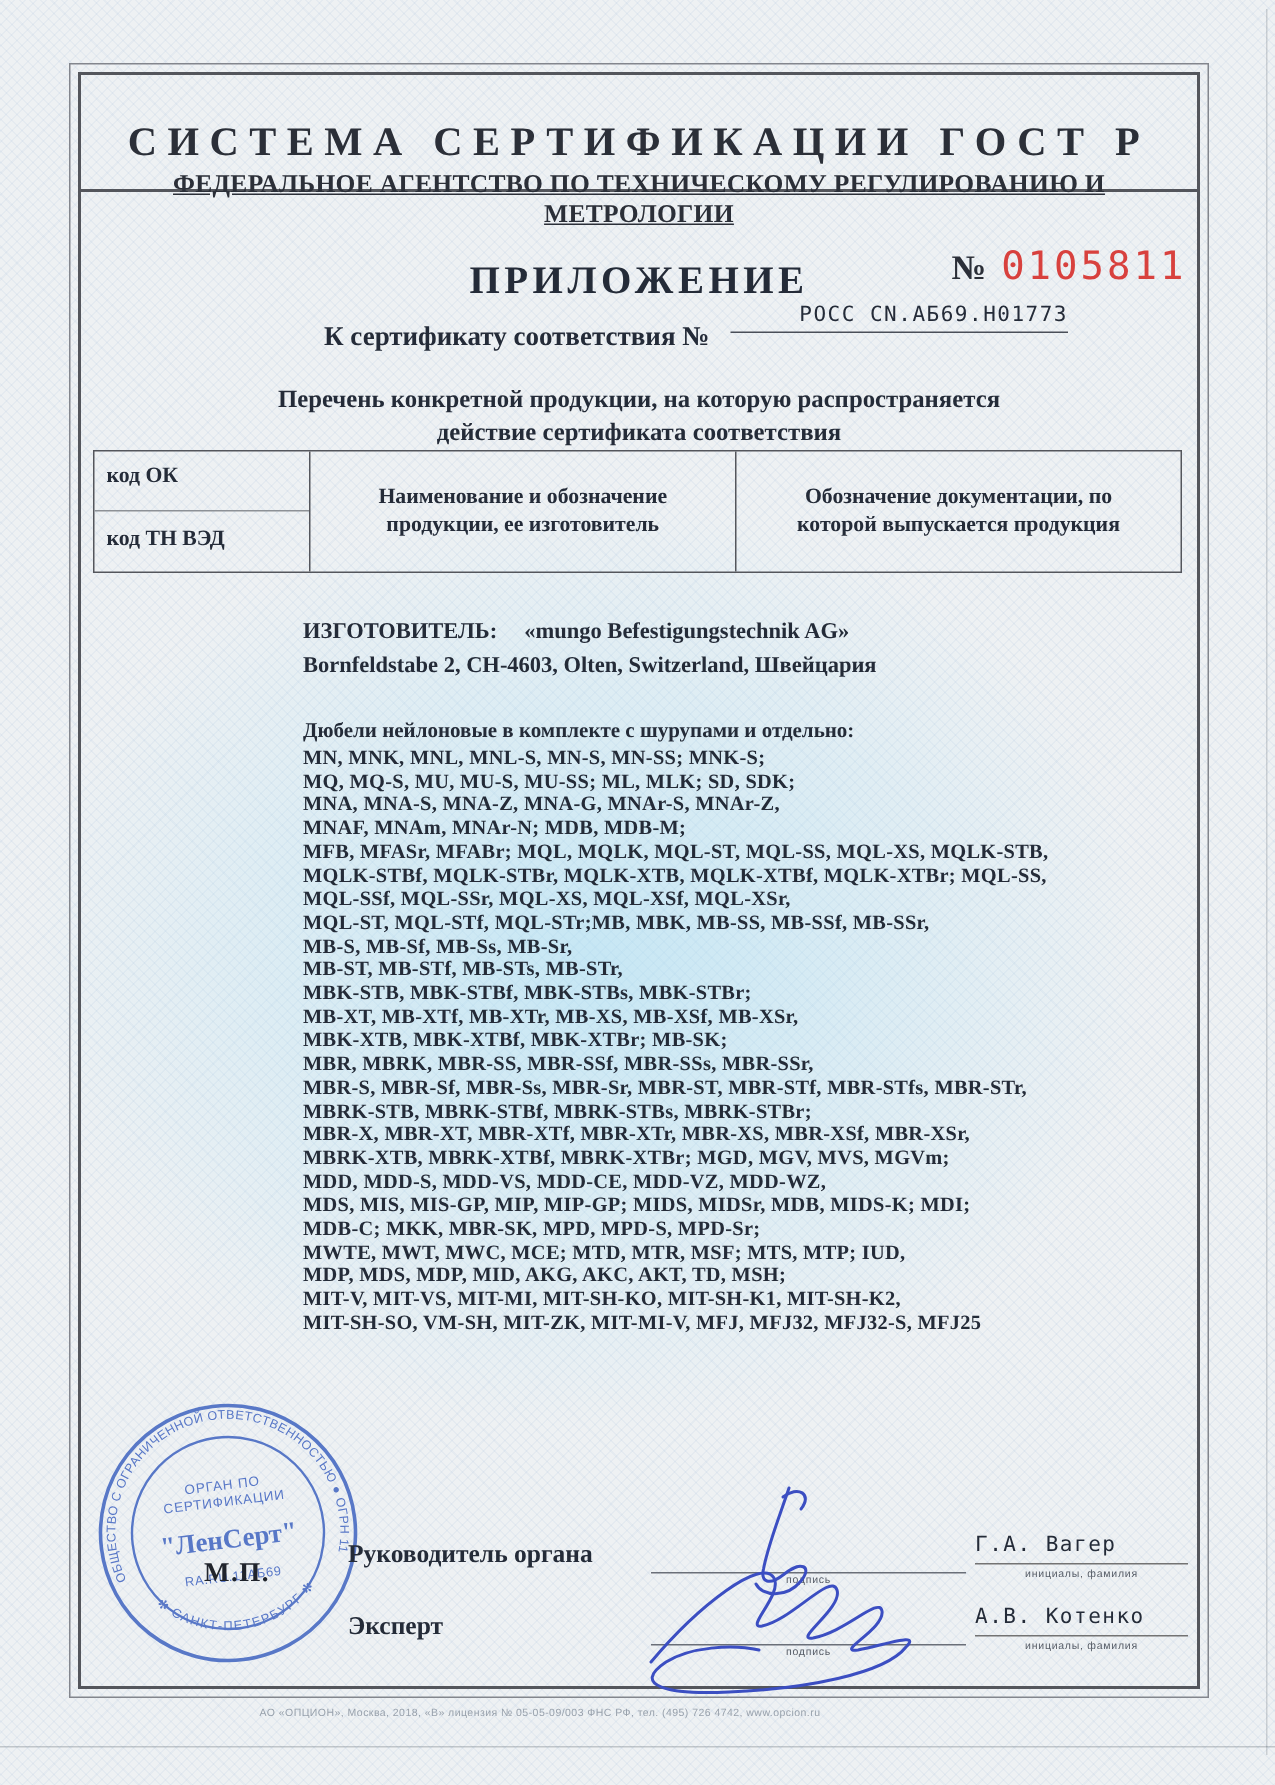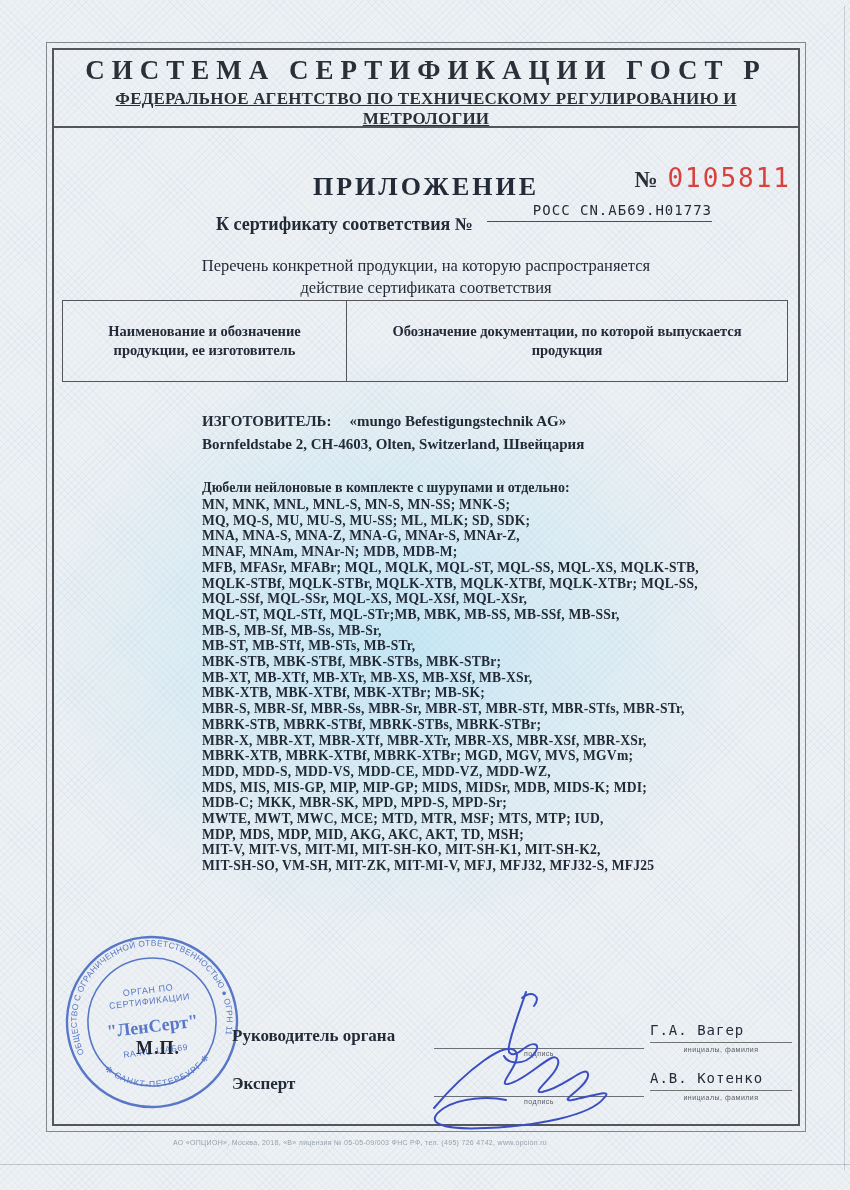--- a/index.html
+++ b/index.html
@@ -18,37 +18,37 @@
   .scan-edge-b{position:absolute;left:0;right:0;top:1164px;height:1px;background:rgba(60,70,80,.25);}
   .scan-edge-r{position:absolute;top:6px;bottom:20px;right:5px;width:1px;background:rgba(60,70,80,.2);}
 
   .frame{
     position:absolute;left:52px;top:48px;width:744px;height:1074px;
     border:2px solid #54565c;
   }
   .frame::before{content:'';position:absolute;inset:-8px;border:1px solid #83868d;pointer-events:none;}
 
   .header-box{position:absolute;left:0;top:0;right:0;height:76px;border-bottom:2px solid #54565c;text-align:center;}
-  .h1{margin-top:5px;font-size:27px;font-weight:bold;letter-spacing:7px;color:#2b2f38;}
+  .h1{margin-top:29px;font-size:27px;font-weight:bold;letter-spacing:7px;color:#2b2f38;}
   .h2{margin-top:3px;font-size:17px;font-weight:bold;letter-spacing:0.2px;color:#2b2f38;text-decoration:underline;}
 
   .serial{position:absolute;top:84px;right:7px;white-space:nowrap;margin-top:29px;}
   .serial-prefix{font-size:23px;font-weight:bold;color:#2b2f38;margin-right:10px;}
   .serial-num{font-family:"DejaVu Sans Mono",monospace;font-size:26px;color:#d8413e;letter-spacing:2px;}
 
   .doc-title{position:absolute;left:0;right:0;top:122px;text-align:center;font-size:26px;font-weight:bold;letter-spacing:3px;}
 
   .cert-label{position:absolute;left:162px;top:164px;font-size:18px;font-weight:bold;}
   .cert-value{
     position:absolute;left:433px;top:152px;width:225px;text-align:right;
     font-family:"DejaVu Sans Mono",monospace;font-size:14px;letter-spacing:1px;
     border-bottom:1.3px solid #4a4f58;padding-bottom:3px;
   }
 
-  .subtitle{position:absolute;left:0;right:0;top:205px;text-align:center;font-size:16.5px;font-weight:normal;line-height:22px;}
+  .subtitle{position:absolute;left:0;right:0;top:205px;text-align:center;font-size:16.5px;font-weight:bold;line-height:22px;}
 
   .tbl{position:absolute;left:8px;top:250px;width:724px;height:80px;border:1px solid #54565c;display:flex;}
   .tbl .c1{width:144px;border-right:1px solid #54565c;box-sizing:border-box;}
   .tbl .c1 .r1{height:40px;box-sizing:border-box;border-bottom:1px solid #8d9196;padding:8px 0 0 8px;font-size:14.5px;font-weight:bold;}
   .tbl .c1 .r2{padding:10px 0 0 8px;font-size:14.5px;font-weight:bold;}
   .tbl .c2{width:284px;border-right:1px solid #54565c;box-sizing:border-box;display:flex;align-items:center;justify-content:center;text-align:center;font-size:14.5px;font-weight:bold;padding:0 42px;line-height:19px;}
   .tbl .c3{flex:1;display:flex;align-items:center;justify-content:center;text-align:center;font-size:14.5px;font-weight:bold;padding:0 18px;line-height:19px;}
 
   .maker1{position:absolute;left:148px;top:363px;font-size:15px;font-weight:bold;}
   .maker1 .mk-name{margin-left:18px;}
@@ -104,20 +104,24 @@
 
     <div class="cert-label">К сертификату соответствия №</div>
     <div class="cert-value">РОСС CN.АБ69.Н01773</div>
 
     <div class="subtitle">
       <div>Перечень конкретной продукции,  на которую распространяется</div>
       <div>действие сертификата соответствия</div>
     </div>
 
     <div class="tbl">
+      <div class="c1">
+        <div class="r1">код ОК</div>
+        <div class="r2">код ТН ВЭД</div>
+      </div>
       <div class="c2">Наименование и обозначение продукции, ее изготовитель</div>
       <div class="c3">Обозначение документации, по которой выпускается продукция</div>
     </div>
 
     <div class="maker1">
       <span>ИЗГОТОВИТЕЛЬ:</span><span class="mk-name">«mungo Befestigungstechnik AG»</span>
     </div>
     <div class="maker2">Bornfeldstabe 2, CH-4603, Olten, Switzerland, Швейцария</div>
 
     <div class="prod-intro">Дюбели нейлоновые в комплекте с шурупами и отдельно:</div>
@@ -128,20 +132,21 @@
         <div class="product-line">MNAF, MNAm, MNAr-N; MDB, MDB-M;</div>
         <div class="product-line">MFB, MFASr, MFABr; MQL, MQLK, MQL-ST, MQL-SS, MQL-XS, MQLK-STB,</div>
         <div class="product-line">MQLK-STBf, MQLK-STBr, MQLK-XTB, MQLK-XTBf, MQLK-XTBr; MQL-SS,</div>
         <div class="product-line">MQL-SSf, MQL-SSr, MQL-XS, MQL-XSf, MQL-XSr,</div>
         <div class="product-line">MQL-ST, MQL-STf, MQL-STr;MB, MBK, MB-SS, MB-SSf, MB-SSr,</div>
         <div class="product-line">MB-S, MB-Sf, MB-Ss, MB-Sr,</div>
         <div class="product-line">MB-ST, MB-STf, MB-STs,  MB-STr,</div>
         <div class="product-line">MBK-STB, MBK-STBf, MBK-STBs, MBK-STBr;</div>
         <div class="product-line">MB-XT, MB-XTf, MB-XTr, MB-XS, MB-XSf, MB-XSr,</div>
         <div class="product-line">MBK-XTB, MBK-XTBf, MBK-XTBr; MB-SK;</div>
+        <div class="product-line">MBR, MBRK, MBR-SS, MBR-SSf, MBR-SSs, MBR-SSr,</div>
         <div class="product-line">MBR-S, MBR-Sf, MBR-Ss, MBR-Sr, MBR-ST, MBR-STf, MBR-STfs, MBR-STr,</div>
         <div class="product-line">MBRK-STB, MBRK-STBf, MBRK-STBs, MBRK-STBr;</div>
         <div class="product-line">MBR-X, MBR-XT, MBR-XTf, MBR-XTr, MBR-XS,  MBR-XSf, MBR-XSr,</div>
         <div class="product-line">MBRK-XTB, MBRK-XTBf, MBRK-XTBr; MGD, MGV, MVS, MGVm;</div>
         <div class="product-line">MDD, MDD-S, MDD-VS, MDD-CE, MDD-VZ, MDD-WZ,</div>
         <div class="product-line">MDS, MIS, MIS-GP, MIP, MIP-GP; MIDS, MIDSr, MDB, MIDS-K; MDI;</div>
         <div class="product-line">MDB-C; MKK, MBR-SK, MPD, MPD-S, MPD-Sr;</div>
         <div class="product-line">MWTE, MWT, MWC, MCE; MTD, MTR, MSF; MTS, MTP; IUD,</div>
         <div class="product-line">MDP, MDS, MDP, MID, AKG, AKC, AKT, TD, MSH;</div>
         <div class="product-line">MIT-V,  MIT-VS, MIT-MI, MIT-SH-KO, MIT-SH-K1, MIT-SH-K2,</div>

